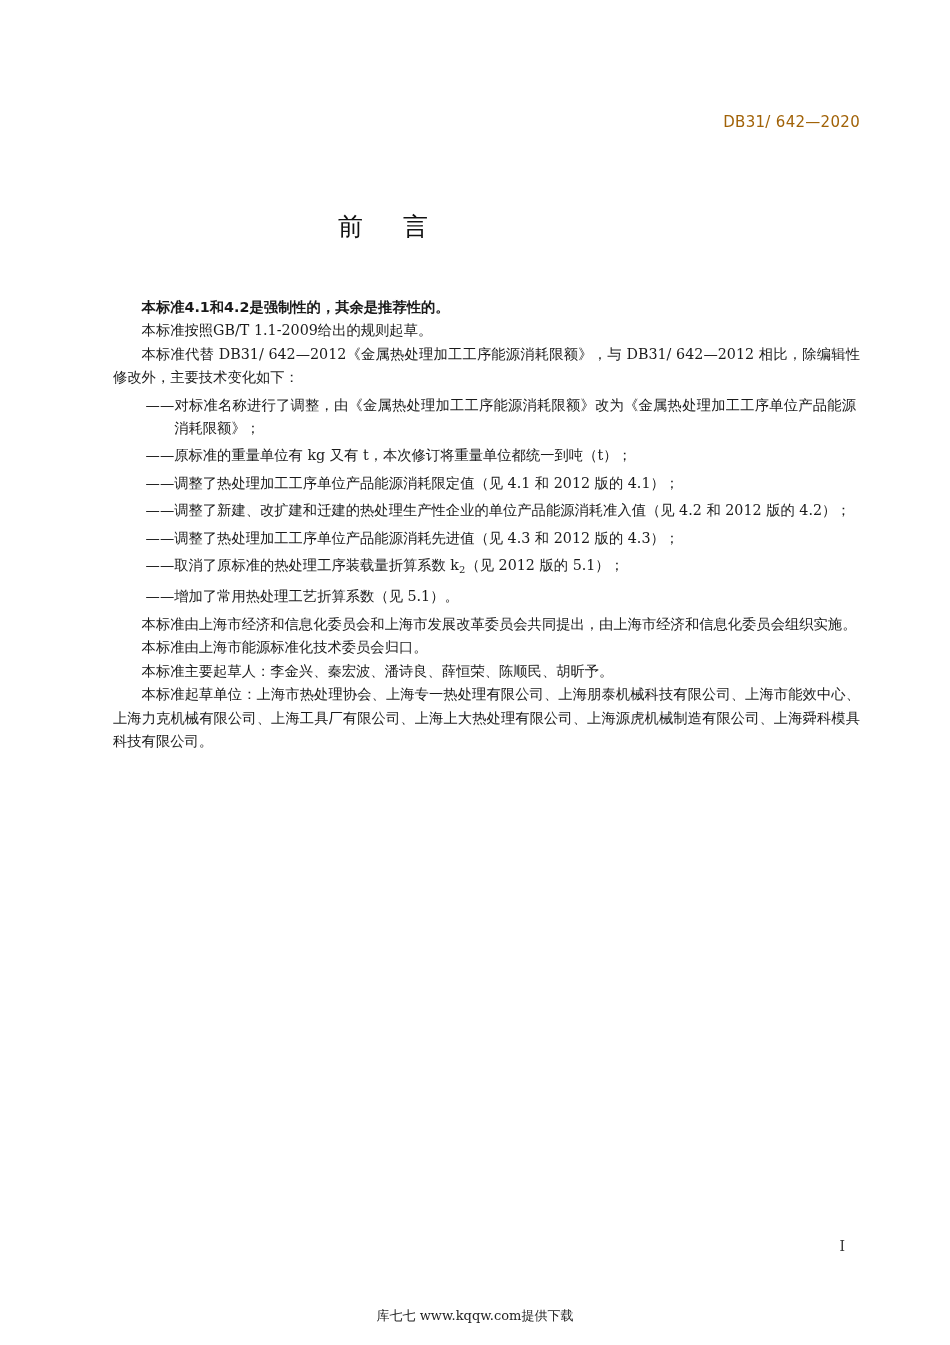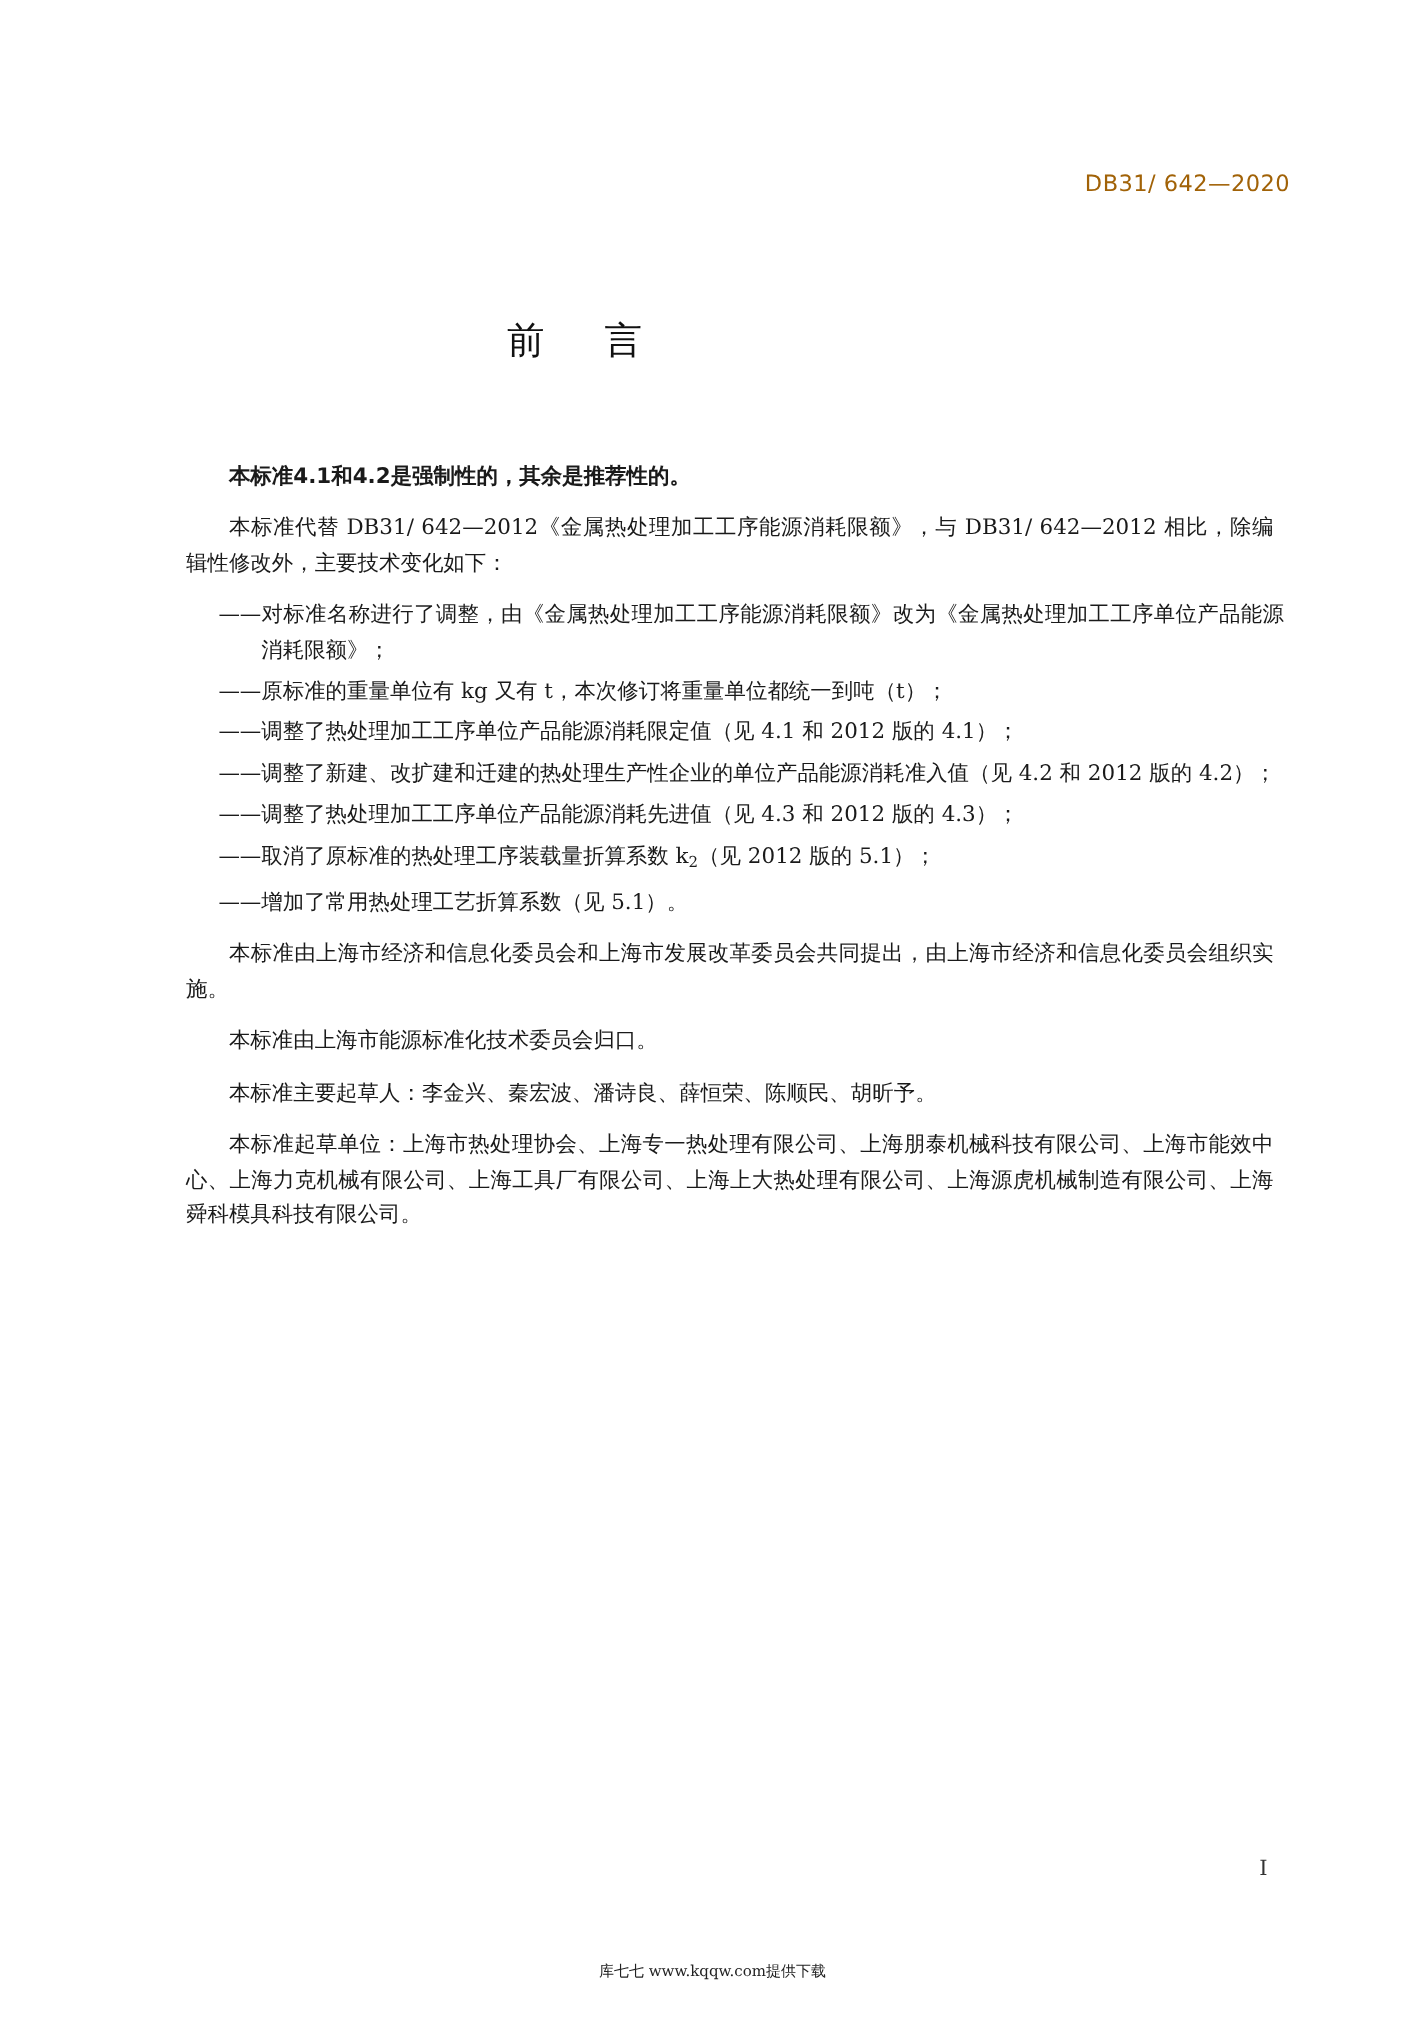--- a/index.html
+++ b/index.html
@@ -4,36 +4,37 @@
 <style>
   html, body { margin: 0; padding: 0; background: #ffffff; }
   body { width: 950px; height: 1345px; position: relative; overflow: hidden;
          font-family: "DejaVu Serif", "Liberation Serif", serif; color: #1a1a1a; }
   .doc-code { position: absolute; top: 113px; right: 90px; font-family: "DejaVu Sans", "Liberation Sans", sans-serif;
               font-size: 15px; letter-spacing: 0.3px; color: #a16207; }
   .title { position: absolute; top: 210px; left: 0; width: 766px; text-align: center;
            font-family: "DejaVu Sans", "Liberation Sans", sans-serif; font-size: 25px; letter-spacing: 40px;
            text-indent: 40px; color: #111; }
   .body { position: absolute; top: 296px; left: 113px; width: 747px; font-size: 14.3px; line-height: 23.4px; }
-  .p { margin: 11px; text-indent: 2em; text-align: justify; }
+  .p { margin: 0; text-indent: 2em; text-align: justify; }
   .p.bold { font-family: "DejaVu Sans", "Liberation Sans", sans-serif; font-weight: bold; }
   .item { margin: 4px; padding-left: 4em; text-indent: -2em; text-align: justify; }
   .sub { font-size: 10px; vertical-align: -3px; }
   .page-num { position: absolute; top: 1238px; right: 105px; font-size: 14px; color: #333; }
-  .footer { position: absolute; top: 1307px; left: 0; width: 950px; text-align: center; font-size: 10px; color: #222; }
+  .footer { position: absolute; top: 1307px; left: 0; width: 950px; text-align: center; font-size: 13px; color: #222; }
 </style>
 </head>
 <body>
 
 <div class="doc-code">DB31/ 642—2020</div>
 
 <div class="title">前言</div>
 
 <div class="body">
   <p class="p bold">本标准4.1和4.2是强制性的，其余是推荐性的。</p>
+  <p class="p">本标准按照GB/T 1.1-2009给出的规则起草。</p>
   <p class="p">本标准代替 DB31/ 642—2012《金属热处理加工工序能源消耗限额》，与 DB31/ 642—2012 相比，除编辑性修改外，主要技术变化如下：</p>
 
   <p class="item">——对标准名称进行了调整，由《金属热处理加工工序能源消耗限额》改为《金属热处理加工工序单位产品能源消耗限额》；</p>
   <p class="item">——原标准的重量单位有 kg 又有 t，本次修订将重量单位都统一到吨（t）；</p>
   <p class="item">——调整了热处理加工工序单位产品能源消耗限定值（见 4.1 和 2012 版的 4.1）；</p>
   <p class="item">——调整了新建、改扩建和迁建的热处理生产性企业的单位产品能源消耗准入值（见 4.2 和 2012 版的 4.2）；</p>
   <p class="item">——调整了热处理加工工序单位产品能源消耗先进值（见 4.3 和 2012 版的 4.3）；</p>
   <p class="item"><span>——取消了原标准的热处理工序装载量折算系数 k</span><span class="sub">2</span><span>（见 2012 版的 5.1）；</span></p>
   <p class="item">——增加了常用热处理工艺折算系数（见 5.1）。</p>
 

